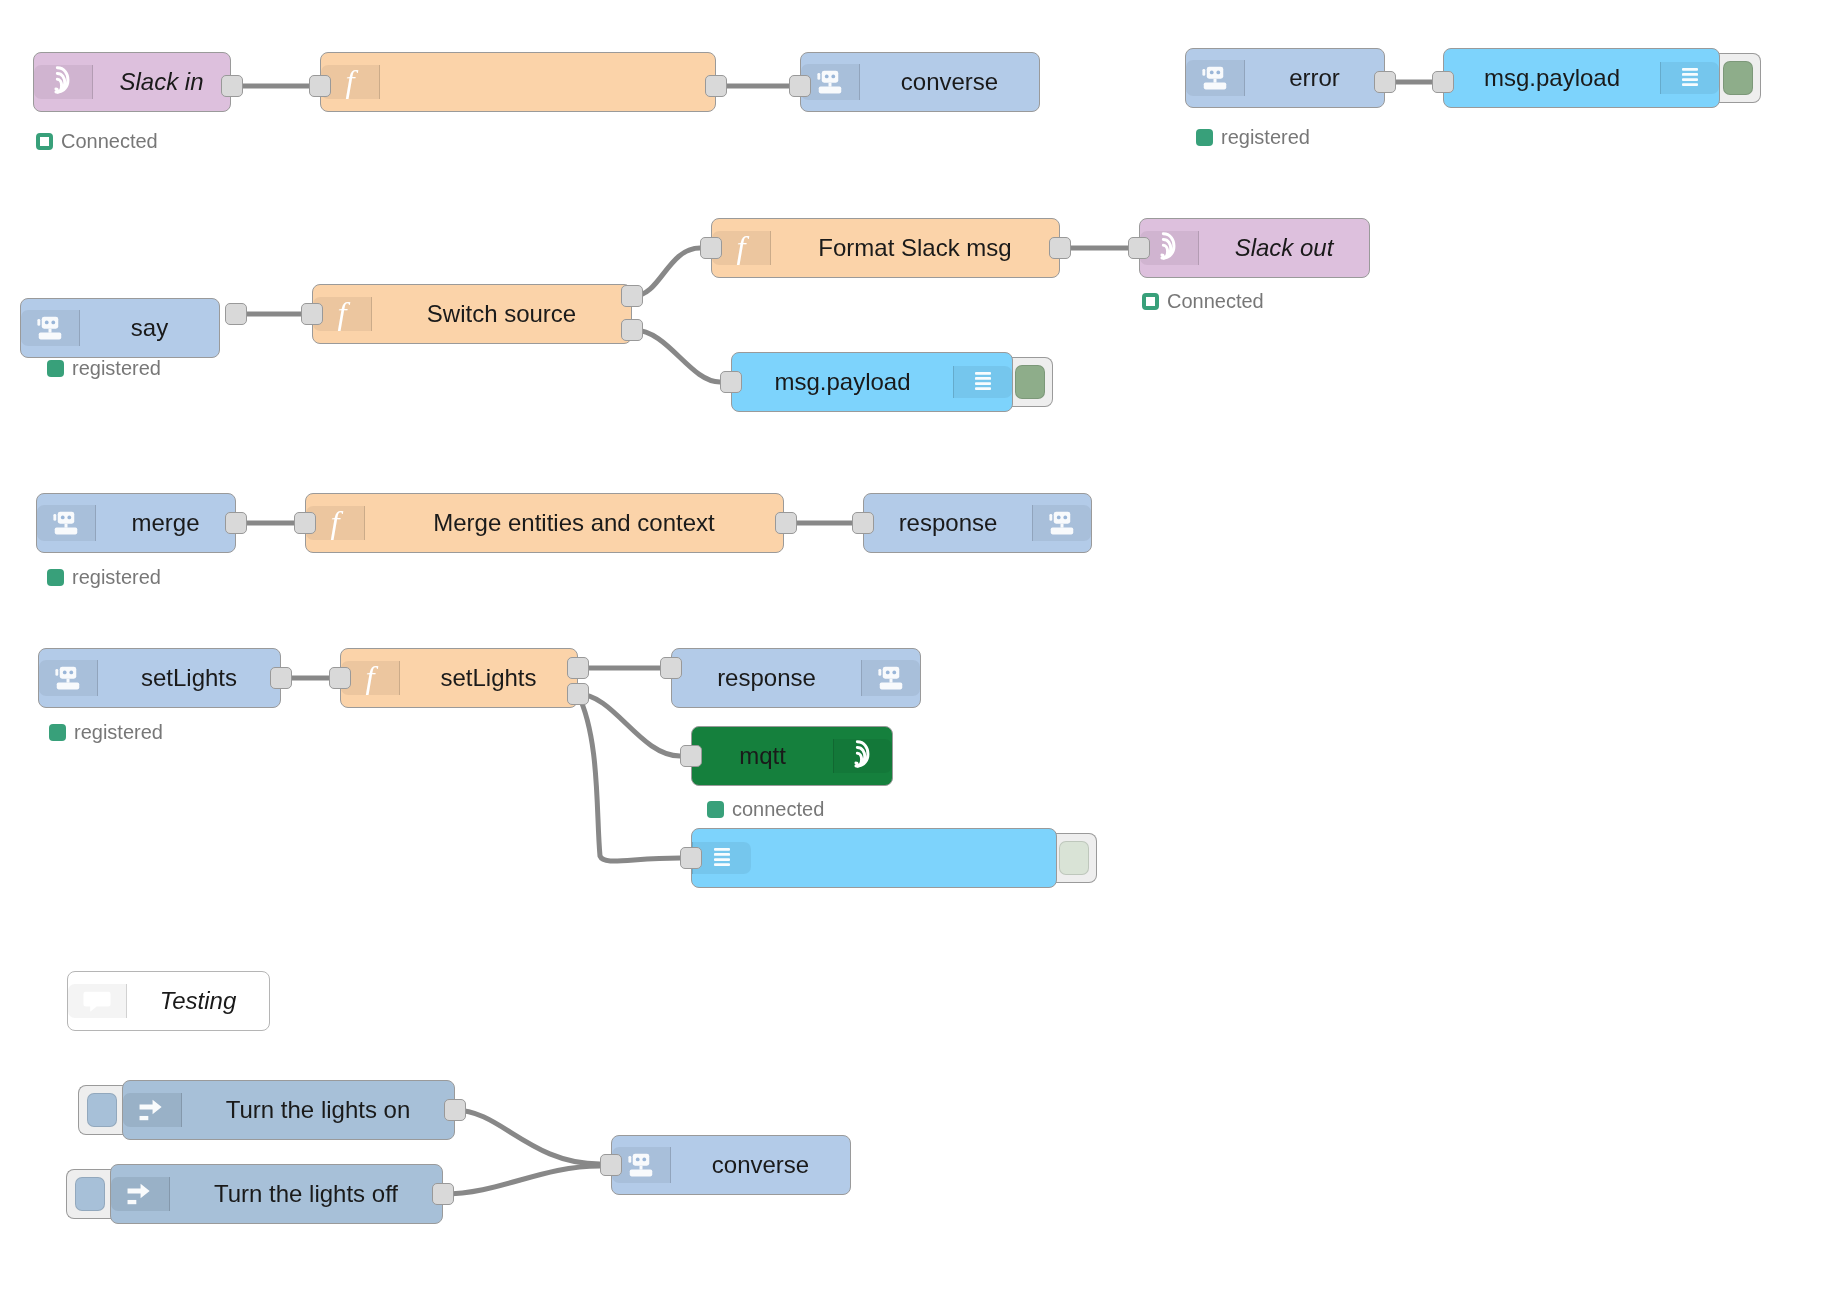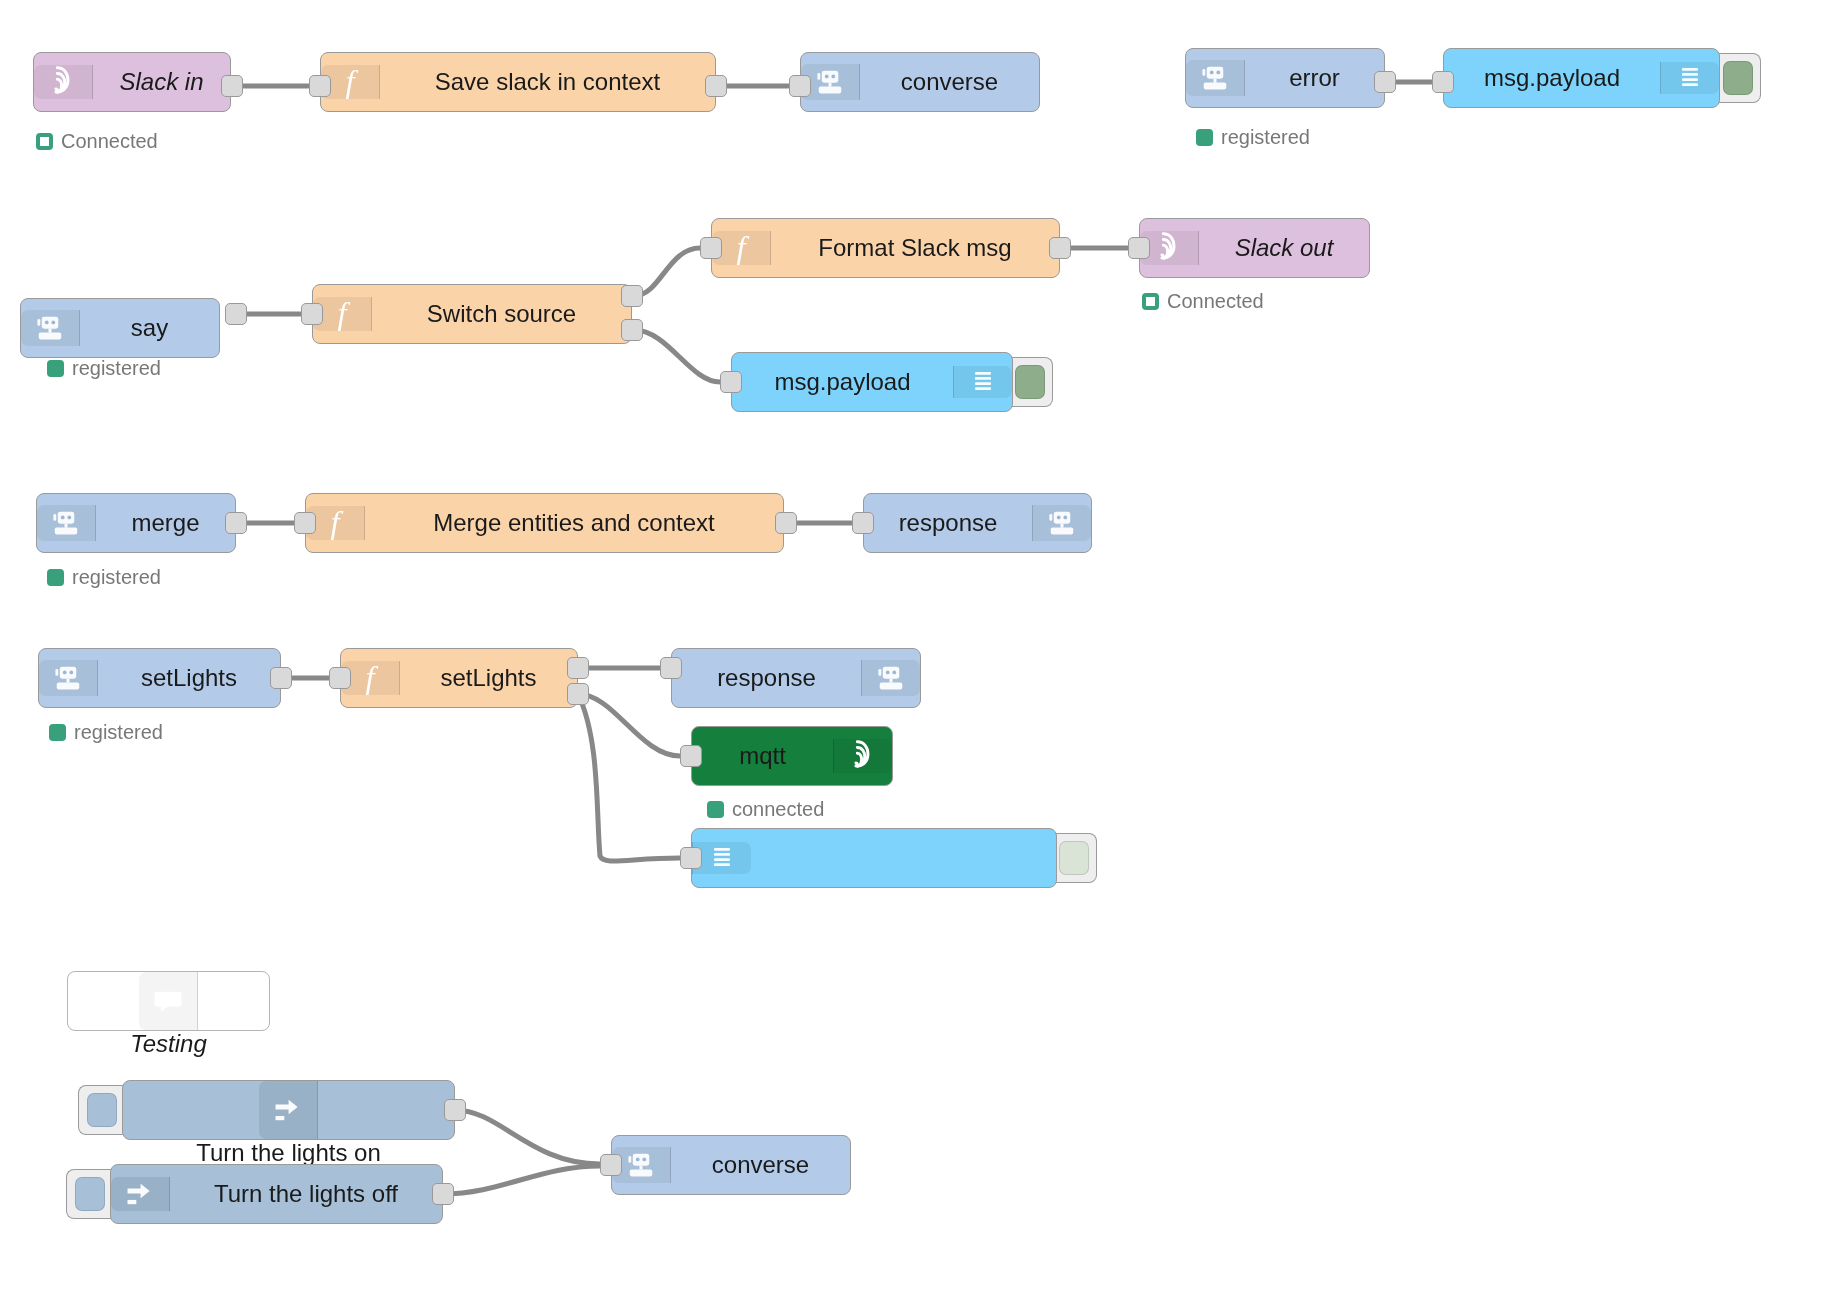--- a/index.html
+++ b/index.html
@@ -199,21 +199,20 @@
     <span class="dot-ring"></span>
     <span>Connected</span>
   </div>
 
   <div class="node n-func" style="left:320px; top:52px; width:396px;">
     <div class="iconcell left">
       <svg width="34" height="34" viewBox="0 0 24 24">
         <text x="12" y="19" text-anchor="middle" font-family="'Liberation Serif',serif" font-size="23" font-style="italic" fill="#ffffff">f</text>
       </svg>
     </div>
-    <div class="label">Save slack in context</div>
   </div>
   <div class="port" style="left:309px; top:75px;"></div>
   <div class="port" style="left:705px; top:75px;"></div>
 
   <div class="node n-bot" style="left:800px; top:52px; width:240px;">
     <div class="iconcell left">
       <svg width="36" height="36" viewBox="0 0 24 24">
         <g fill="#ffffff" opacity="0.92">
           <rect x="6.5" y="4.5" width="11" height="8" rx="1.6"></rect>
           <rect x="4.5" y="15" width="15" height="4.6" rx="1.2"></rect>
@@ -490,34 +489,34 @@
           <rect x="6" y="4.5" width="12" height="2.1" rx="0.7"></rect>
           <rect x="6" y="8.3" width="12" height="2.1" rx="0.7"></rect>
           <rect x="6" y="12.1" width="12" height="2.1" rx="0.7"></rect>
           <rect x="6" y="15.9" width="12" height="2.1" rx="0.7"></rect>
         </g>
       </svg>
     </div>
   </div>
   <div class="port" style="left:680px; top:847px;"></div>
 
-  <div class="node n-comment italic" style="left:67px; top:971px; width:203px;flex-direction:column;">
+  <div class="node n-comment italic" style="left:67px; top:971px; width:203px;">
     <div class="iconcell left">
       <svg width="34" height="34" viewBox="0 0 24 24">
         <path d="M4 5.5 h16 a1.6 1.6 0 0 1 1.6 1.6 v7.2 a1.6 1.6 0 0 1 -1.6 1.6 h-8.2
                  l-4.6 3.6 v-3.6 H4 a1.6 1.6 0 0 1 -1.6 -1.6 V7.1 A1.6 1.6 0 0 1 4 5.5 z" fill="#ffffff" opacity="0.95"></path>
       </svg>
     </div>
     <div class="label">Testing</div>
   </div>
 
   <div class="inj-btn" style="left:78px; top:1085px;">
     <div class="pip"></div>
   </div>
-  <div class="node n-inject" style="left:122px; top:1080px; width:333px;flex-direction:column;">
+  <div class="node n-inject" style="left:122px; top:1080px; width:333px;">
     <div class="iconcell left">
       <svg width="34" height="34" viewBox="0 0 24 24">
         <g fill="#ffffff" opacity="0.95">
           <path d="M3.2 8.2 h9.2 v-3.4 l6.4 5.1 -6.4 5.1 v-3.4 H3.2 z"></path>
           <path d="M3.2 16.2 h6.2 v3.0 H3.2 z"></path>
         </g>
       </svg>
     </div>
     <div class="label">Turn the lights on</div>
   </div>

